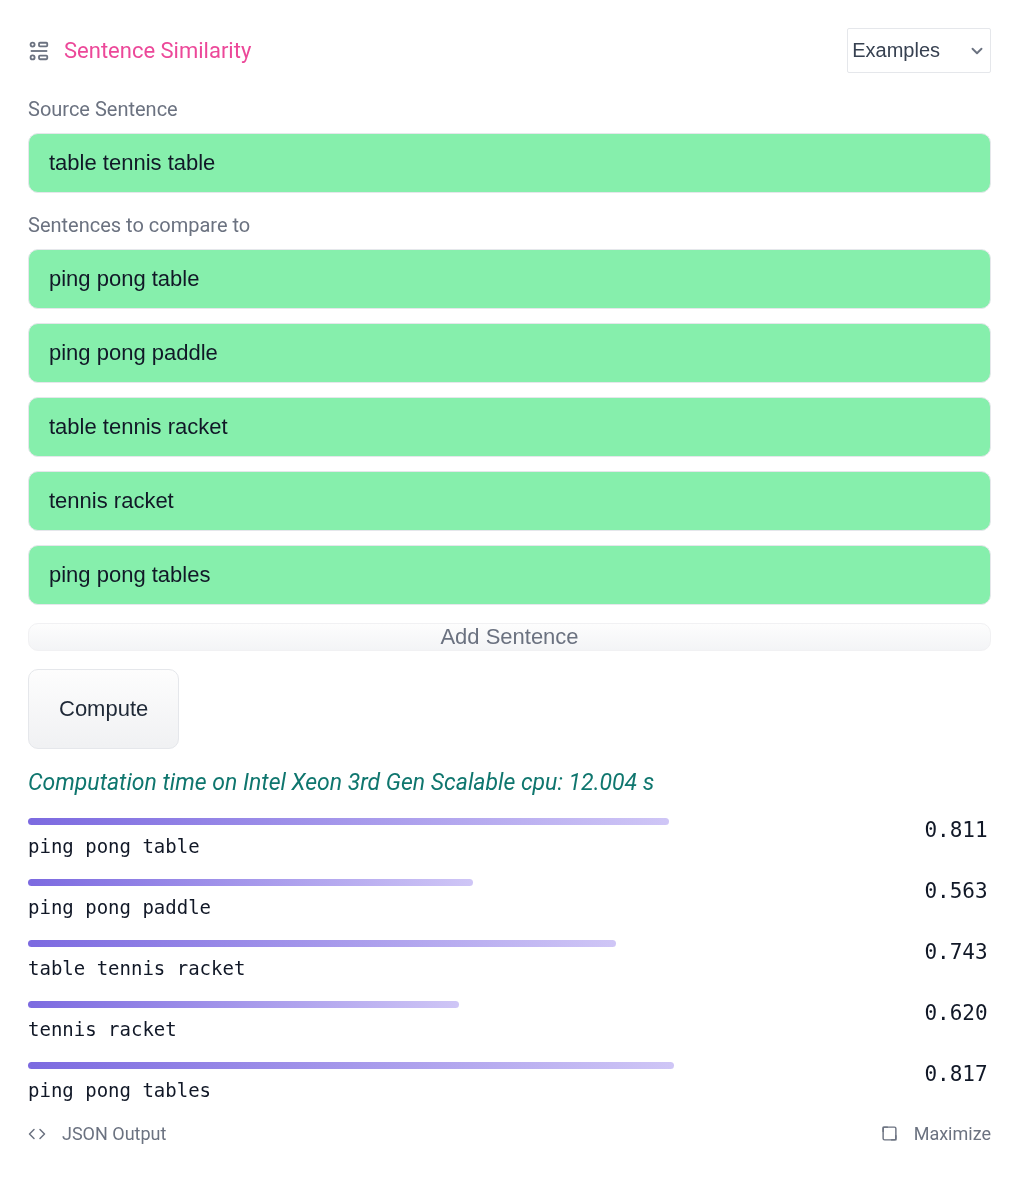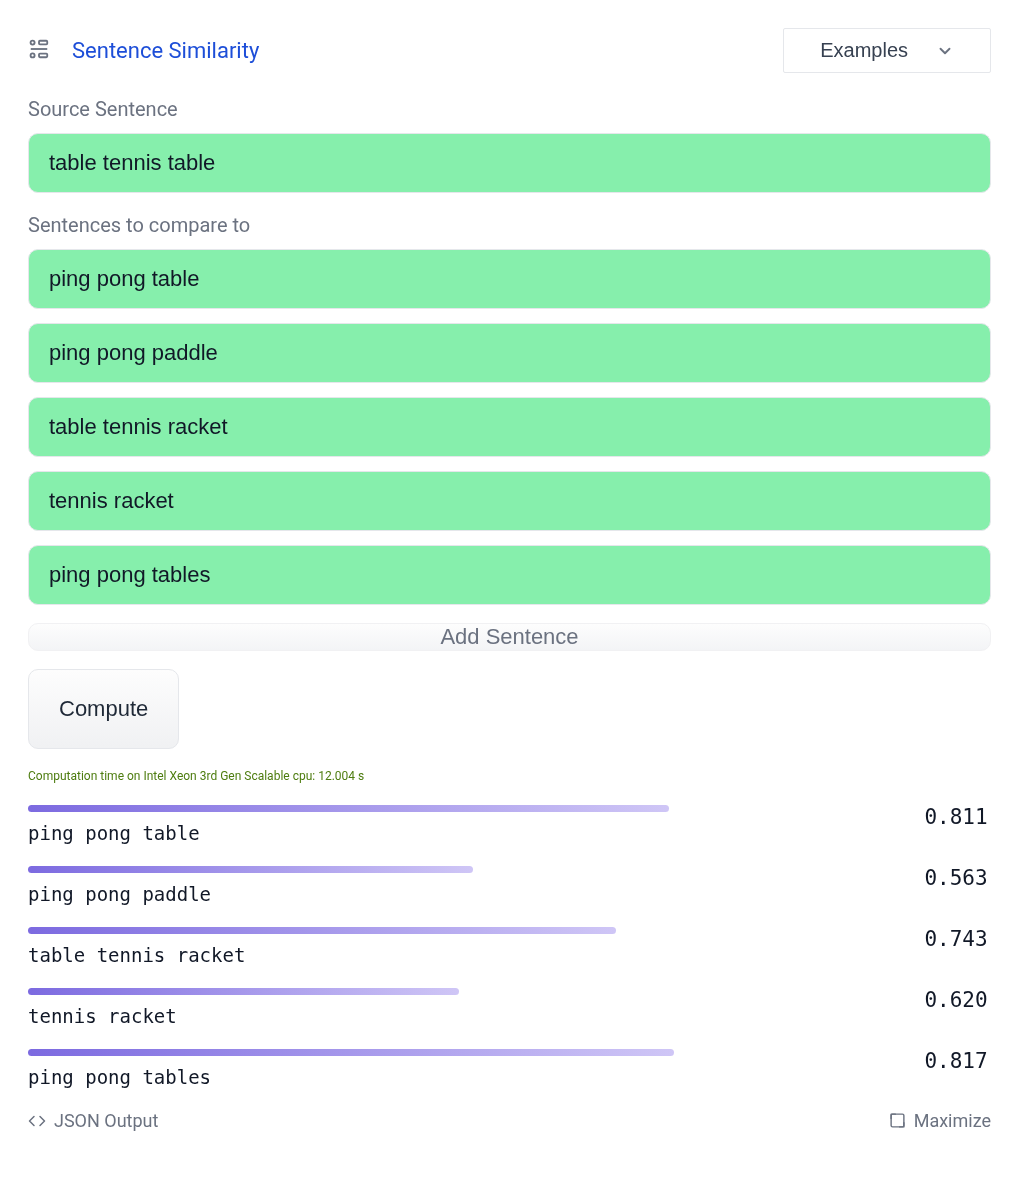--- a/index.html
+++ b/index.html
@@ -11,31 +11,31 @@
     width: 1019px;
   }
   .header-row {
     display: flex;
     justify-content: space-between;
     align-items: center;
     margin-bottom: 24px;
   }
   .title-wrap {
     display: flex;
-    align-items: flex-start;
-    gap: 22px;
-    color: #1d4ed8;
+    align-items: center;
+    gap: 14px;
+    color: #ec4899;
     font-size: 22px;
   }
   .title-wrap svg { flex-shrink: 0; }
   .examples-btn {
     display: flex;
     align-items: center;
     gap: 28px;
-    padding: 10px 36px;
+    padding: 10px 4px;
     border: 1px solid #e5e7eb;
     border-radius: 2px;
     background: #ffffff;
     color: #374151;
     font-size: 20px;
     cursor: pointer;
   }
   .examples-btn .chev { color: #6b7280; }
   .field-label {
     color: #6b7280;
@@ -69,23 +69,24 @@
     padding: 26px 30px;
     font-size: 22px;
     color: #1f2937;
     background: linear-gradient(#fdfdfd, #f0f1f3);
     border: 1px solid #e5e7eb;
     border-radius: 10px;
     cursor: pointer;
     margin-bottom: 20px;
   }
   .comp-time {
-    color: #4d7c0f;
-    font-size: 12px;
+    color: #0f766e;
+    font-size: 23px;
     margin-bottom: 22px;
+    font-style: italic;
   }
   .results { width: 100%; }
   .result-row {
     display: flex;
     align-items: flex-start;
     gap: 24px;
     margin-bottom: 22px;
   }
   .result-left { flex: 1; }
   .bar-track {
@@ -119,21 +120,21 @@
     display: flex;
     justify-content: space-between;
     align-items: center;
     color: #6b7280;
     font-size: 18px;
     margin-top: 6px;
   }
   .footer-item {
     display: flex;
     align-items: center;
-    gap: 8px;
+    gap: 16px;
     cursor: pointer;
   }
 </style>
 </head>
 <body>
 
 
 
 <div class="header-row">
   <div class="title-wrap">

